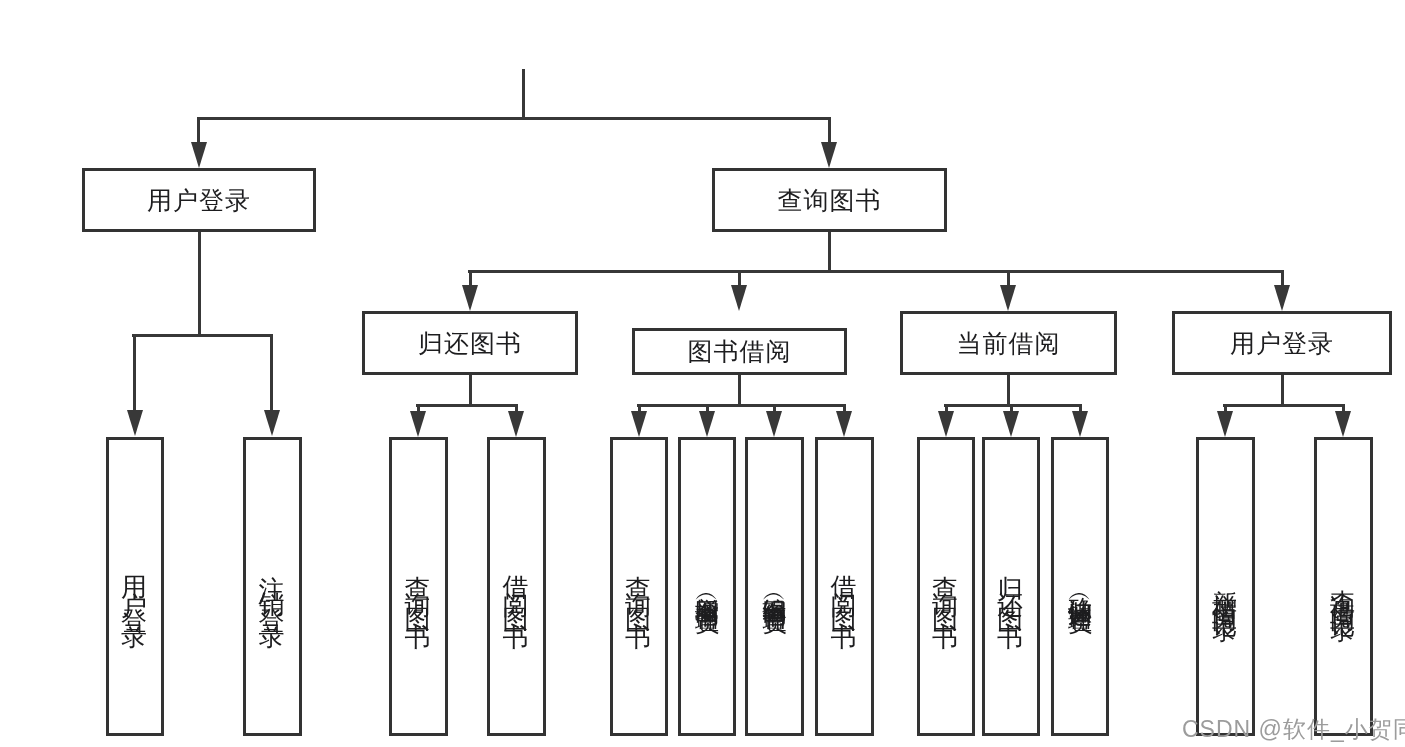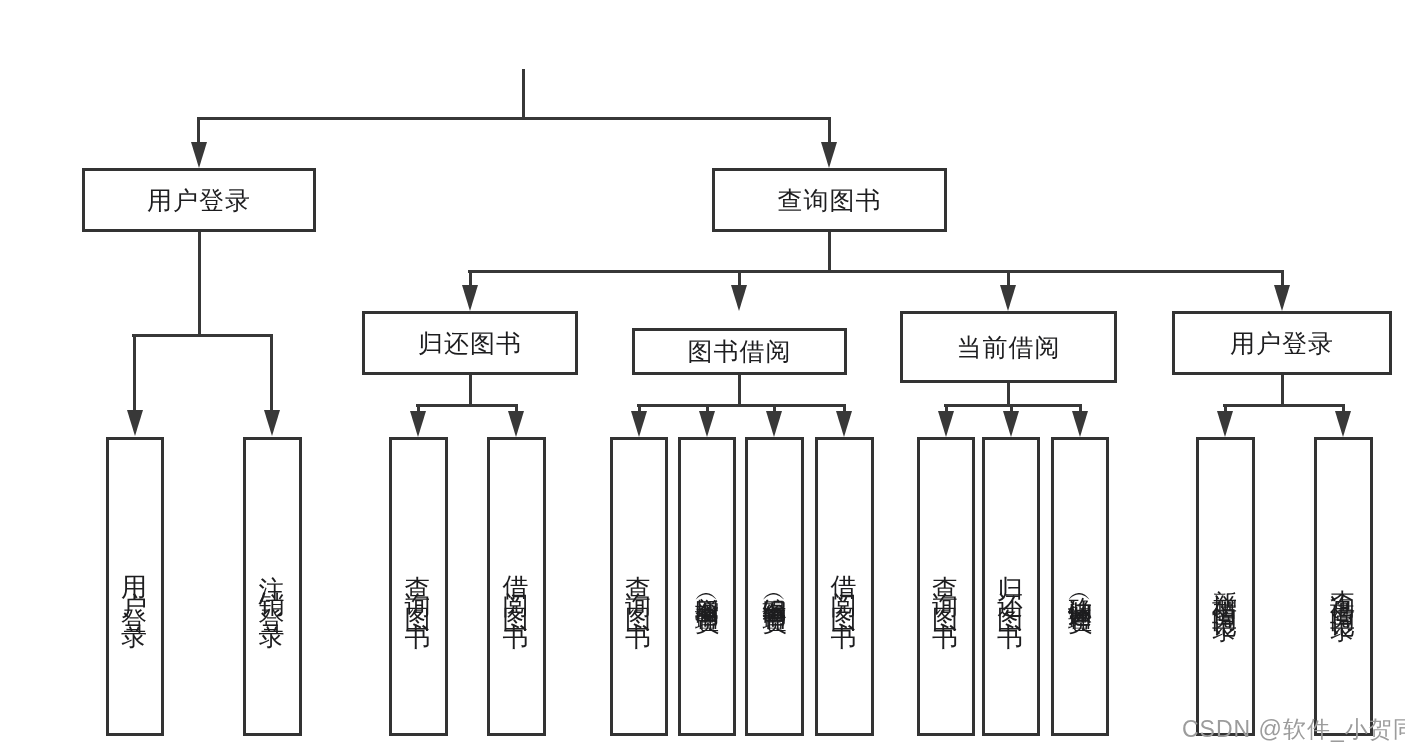--- a/index.html
+++ b/index.html
@@ -118,21 +118,21 @@
   <div class="arrow" style="left:1000px; top:285px;"></div>
   <div class="vline" style="left:1281px; top:270px; height:18px;"></div>
   <div class="arrow" style="left:1274px; top:285px;"></div>
 
   <div class="box" style="left:362px; top:311px; width:216px; height:64px;">
     <span>归还图书</span>
   </div>
   <div class="box" style="left:632px; top:328px; width:215px; height:47px;">
     <span>图书借阅</span>
   </div>
-  <div class="box" style="left:900px; top:311px; width:217px; height:72px;">
+  <div class="box" style="left:900px; top:311px; width:217px; height:64px;">
     <span>当前借阅</span>
   </div>
   <div class="box" style="left:1172px; top:311px; width:220px; height:64px;">
     <span>用户登录</span>
   </div>
 
   <div class="vline" style="left:469px; top:374px; height:33px;"></div>
   <div class="hline" style="left:416px; top:404px; width:102px;"></div>
   <div class="vline" style="left:417px; top:404px; height:10px;"></div>
   <div class="arrow" style="left:410px; top:411px;"></div>

